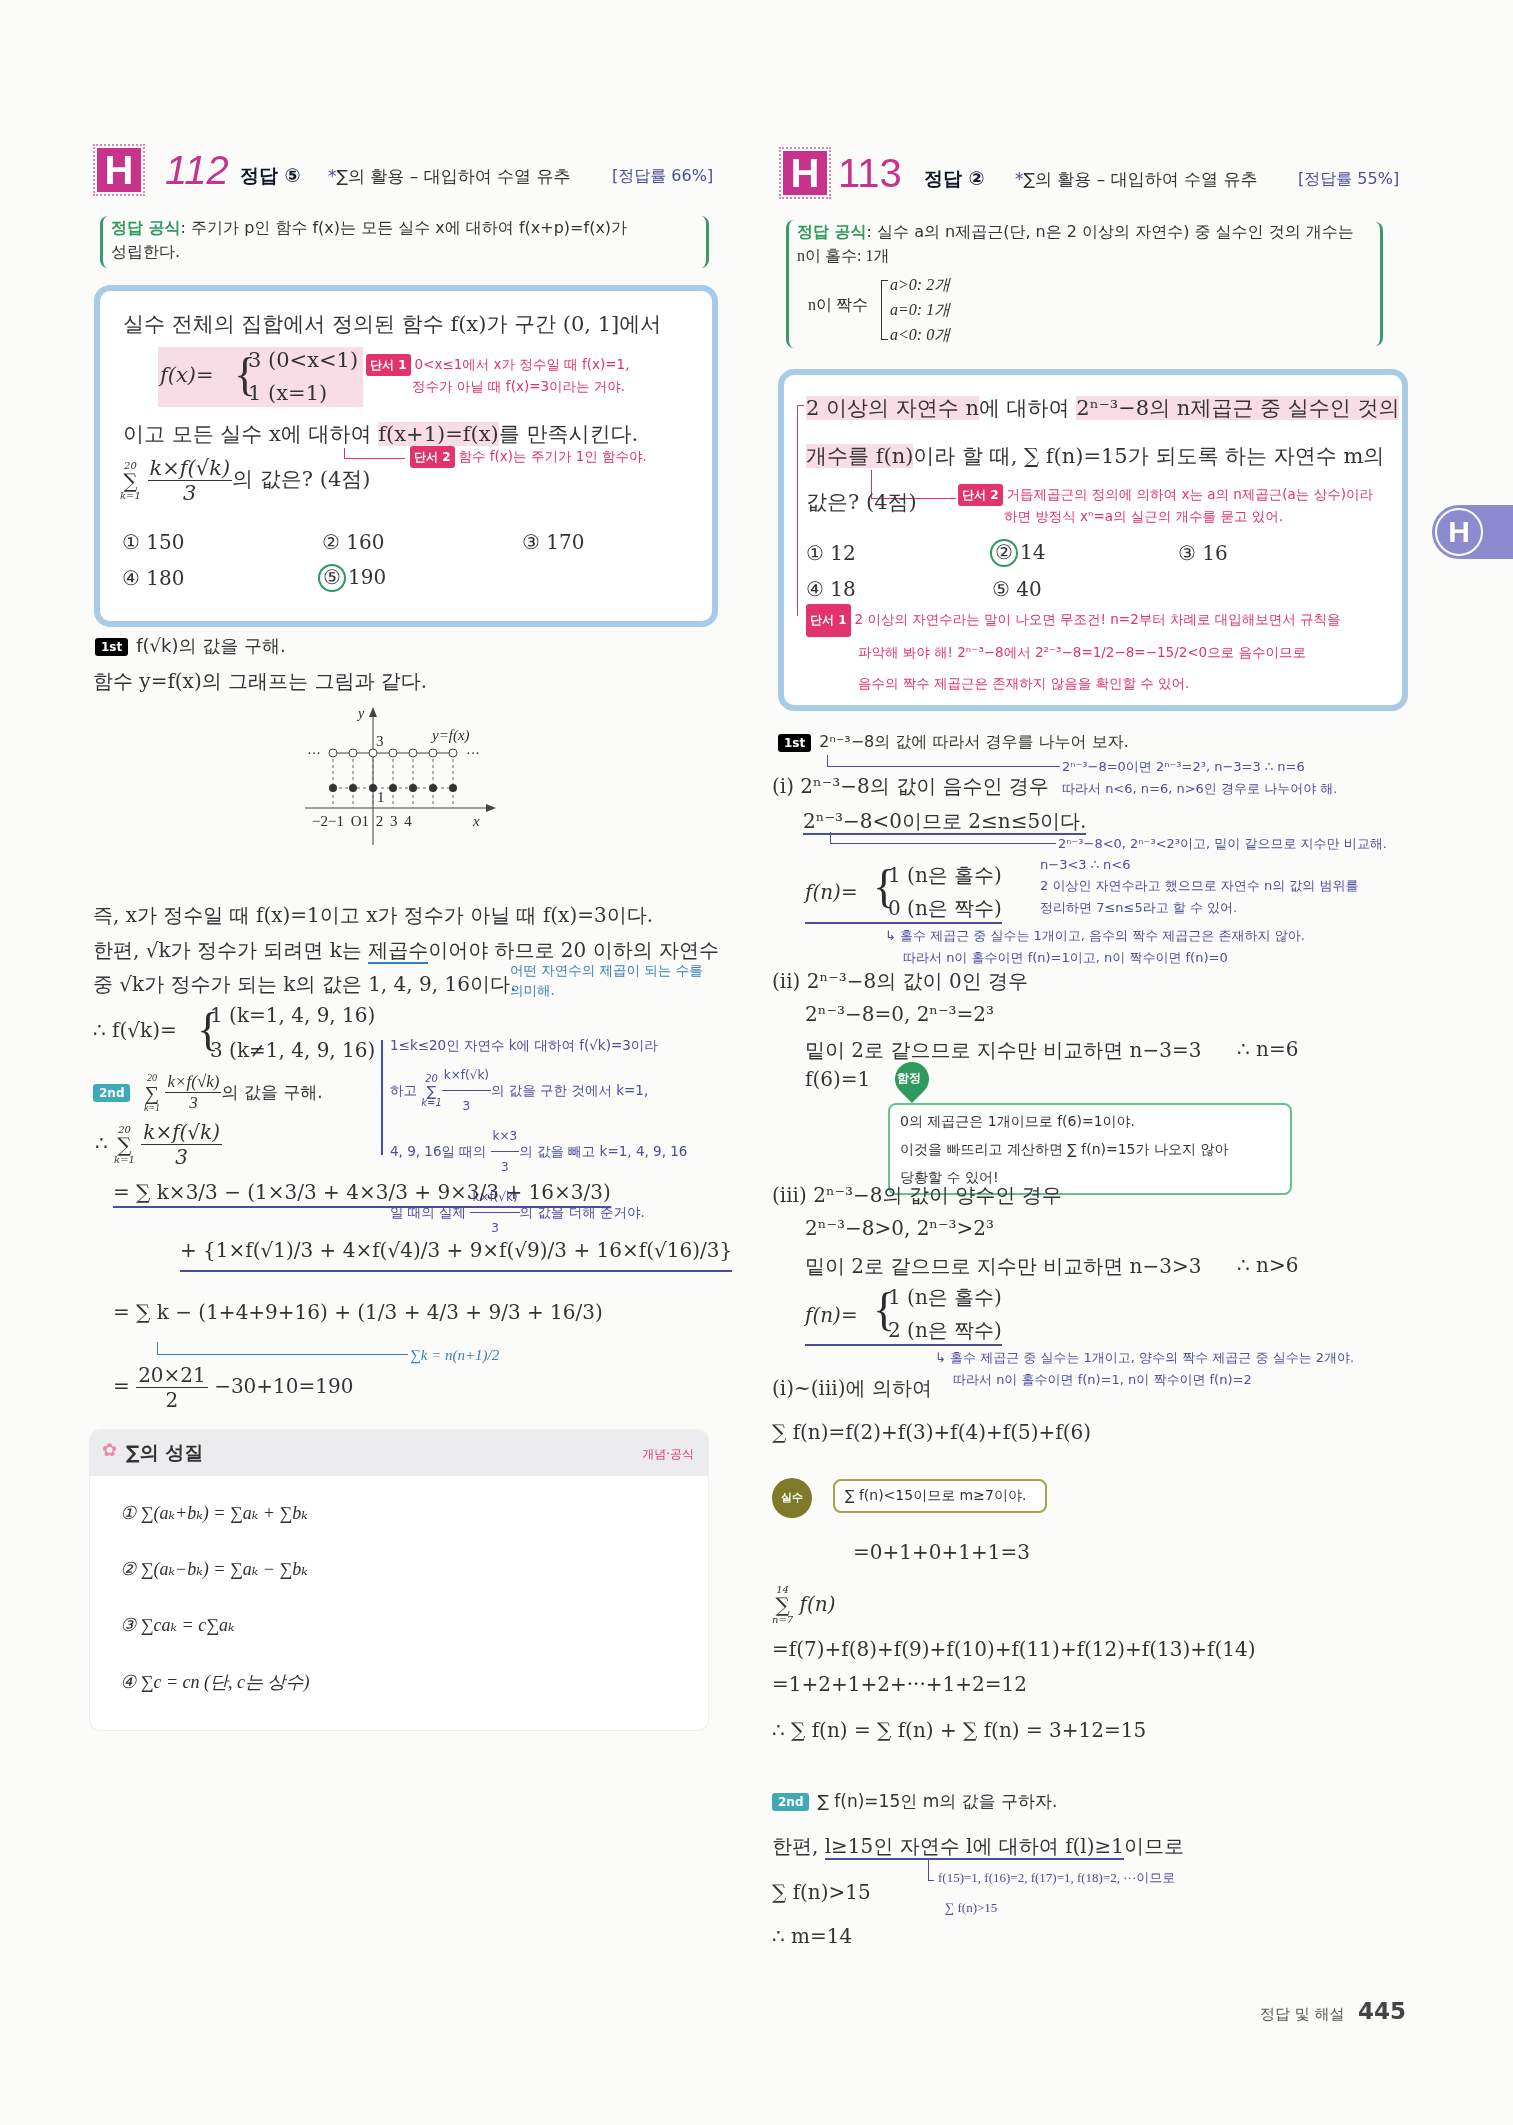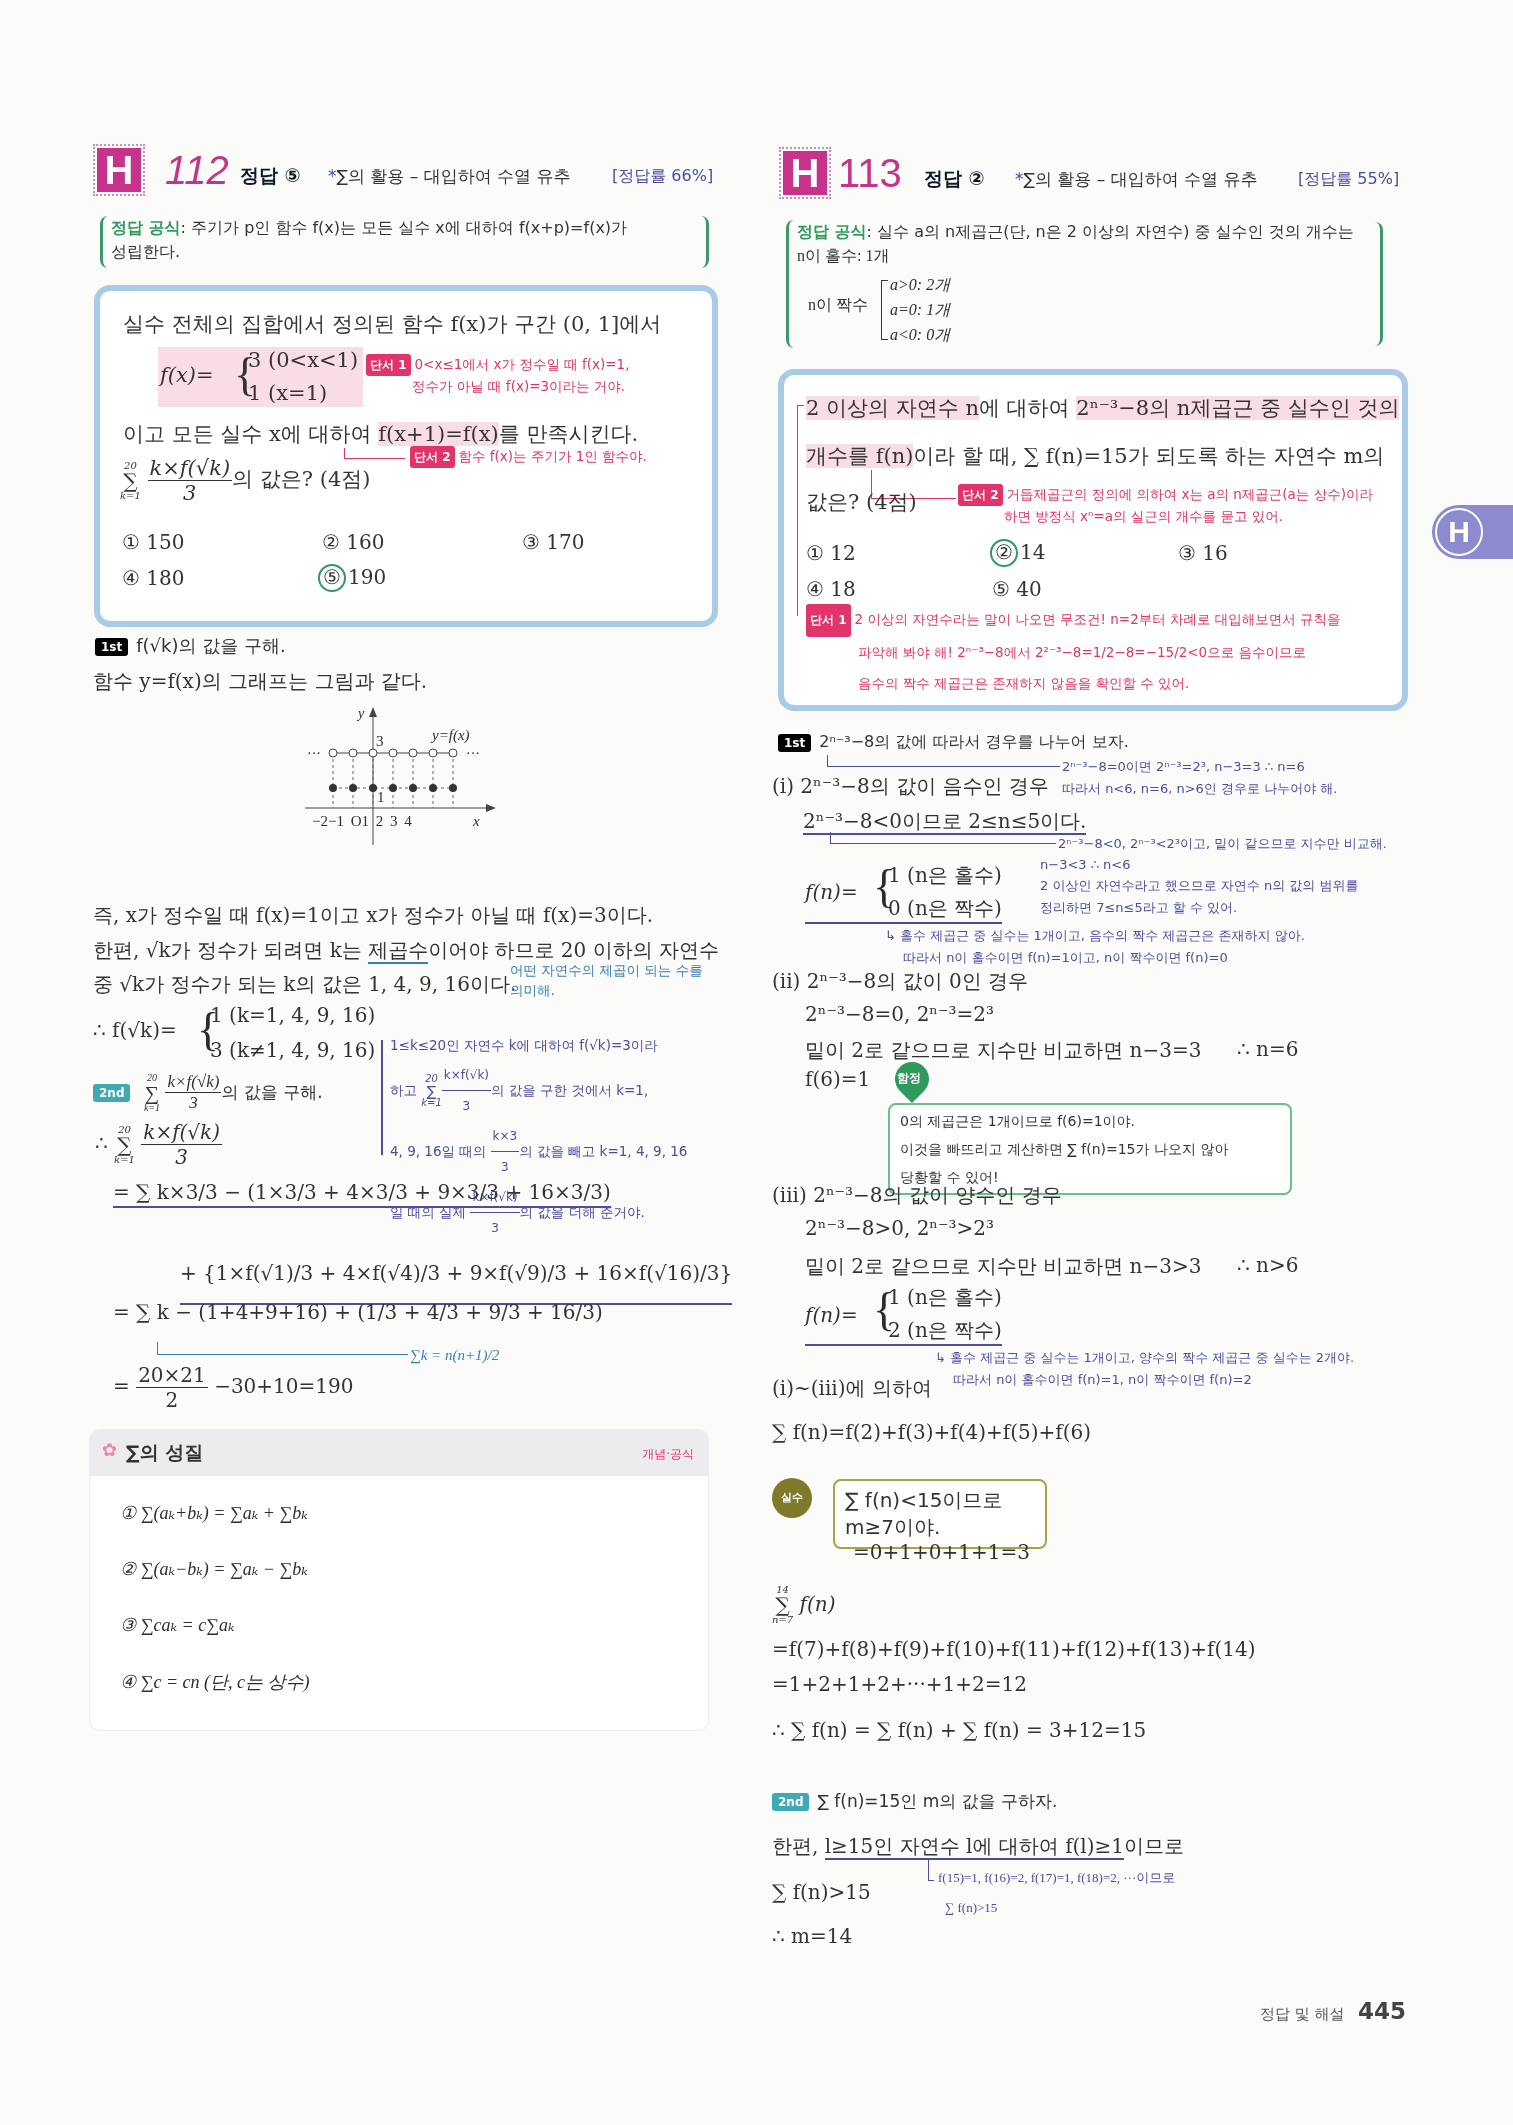--- a/index.html
+++ b/index.html
@@ -27,21 +27,21 @@
   .step1{background:#000000;}
   .step2{background:#3fa9b5;}
   .line{position:absolute;font-size:20px;color:#333;white-space:nowrap;}
   .note{position:absolute;font-family:"DejaVu Sans",sans-serif;font-size:13.5px;color:#4d4d9e;white-space:nowrap;line-height:20px;}
   .note-blue{color:#3a7fb3;}
   .uline{border-bottom:2px solid #4d4d9e;}
   .uline-blue{border-bottom:2px solid #3a7fb3;}
   .props{position:absolute;background:#fff;border-radius:10px;box-shadow:0 0 0 1px #eee;}
   .props-head{background:#ececee;height:46px;border-radius:10px 10px 0 0;position:relative;}
   .warn{position:absolute;border:2px solid #6cbf8a;border-radius:8px;background:#fff;font-family:"DejaVu Sans",sans-serif;font-size:14px;color:#333;line-height:28px;padding:2px 10px;}
-  .mistake{position:absolute;border:2px solid #a4a44a;border-radius:8px;background:#fff;font-family:"DejaVu Sans",sans-serif;font-size:20px;color:#333;padding:6px 10px;}
+  .mistake{position:absolute;border:2px solid #a4a44a;border-radius:8px;background:#fff;font-family:"DejaVu Sans",sans-serif;font-size:14px;color:#333;padding:6px 10px;}
   .side-tab{position:absolute;left:1432px;top:505px;width:81px;height:54px;background:#8d8bd0;border-radius:27px 0 0 27px;}
   .side-tab .circ{position:absolute;left:3px;top:3px;width:44px;height:44px;border:2px solid #fff;border-radius:50%;background:#8d8bd0;color:#fff;font-family:"Liberation Sans",sans-serif;font-weight:bold;font-size:30px;text-align:center;line-height:44px;}
   .frac{display:inline-block;vertical-align:middle;text-align:center;}
   .frac .num{display:block;border-bottom:1px solid #333;padding:0 2px;}
   .frac .den{display:block;}
   .sig{display:inline-block;vertical-align:middle;text-align:center;line-height:1;}
   .sig .t,.sig .b{display:block;font-size:10px;font-style:italic;}
   .sig .s{display:block;font-size:20px;}
 </style>
 </head>
@@ -167,21 +167,21 @@
   <span class="sig" style="font-family:'Liberation Serif',serif;"><span class="t">20</span><span class="s">∑</span><span class="b">k=1</span></span>
   <span class="frac" style="font-family:'Liberation Serif',serif;font-style:italic;"><span class="num">k×f(√k)</span><span class="den">3</span></span><span>의 값을 구해.</span>
 </div>
 
 <div class="line" style="left:95px;top:1120px;">
   <span>∴</span>
   <span class="sig"><span class="t">20</span><span class="s">∑</span><span class="b">k=1</span></span>
   <span class="frac" style="font-style:italic;"><span class="num">k×f(√k)</span><span class="den">3</span></span>
 </div>
 <div class="line uline" style="left:113px;top:1180px;padding-bottom:2px;">= ∑ k×3/3 − (1×3/3 + 4×3/3 + 9×3/3 + 16×3/3)</div>
-<div class="line uline" style="left:180px;top:1238px;padding-bottom:18px;margin-top:23px;">+ {1×f(√1)/3 + 4×f(√4)/3 + 9×f(√9)/3 + 16×f(√16)/3}</div>
+<div class="line uline" style="left:180px;top:1238px;padding-bottom:8px;">+ {1×f(√1)/3 + 4×f(√4)/3 + 9×f(√9)/3 + 16×f(√16)/3}</div>
 <div class="line" style="left:113px;top:1300px;">= ∑ k − (1+4+9+16) + (1/3 + 4/3 + 9/3 + 16/3)</div>
 <div class="abs" style="left:157px;top:1342px;width:250px;height:12px;border-left:1px solid #3a7fb3;border-bottom:1px solid #3a7fb3;"></div>
 <div class="note note-blue" style="left:410px;top:1345px;font-family:'Liberation Serif',serif;font-style:italic;font-size:15px;">∑k = n(n+1)/2</div>
 <div class="line" style="left:113px;top:1363px;">
   <span>= </span><span class="frac"><span class="num">20×21</span><span class="den">2</span></span><span> −30+10=190</span>
 </div>
 
 <div class="props" style="left:90px;top:1430px;width:618px;height:300px;">
   <div class="props-head">
     <span class="abs sans" style="left:12px;top:9px;color:#e58aa8;font-size:18px;">✿</span>

